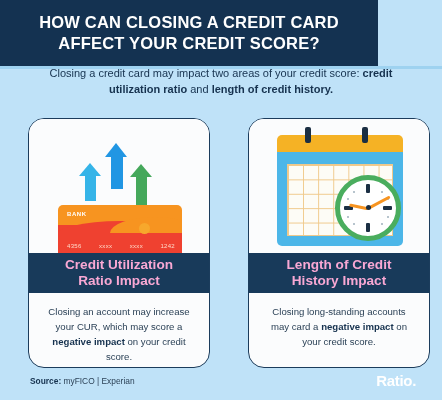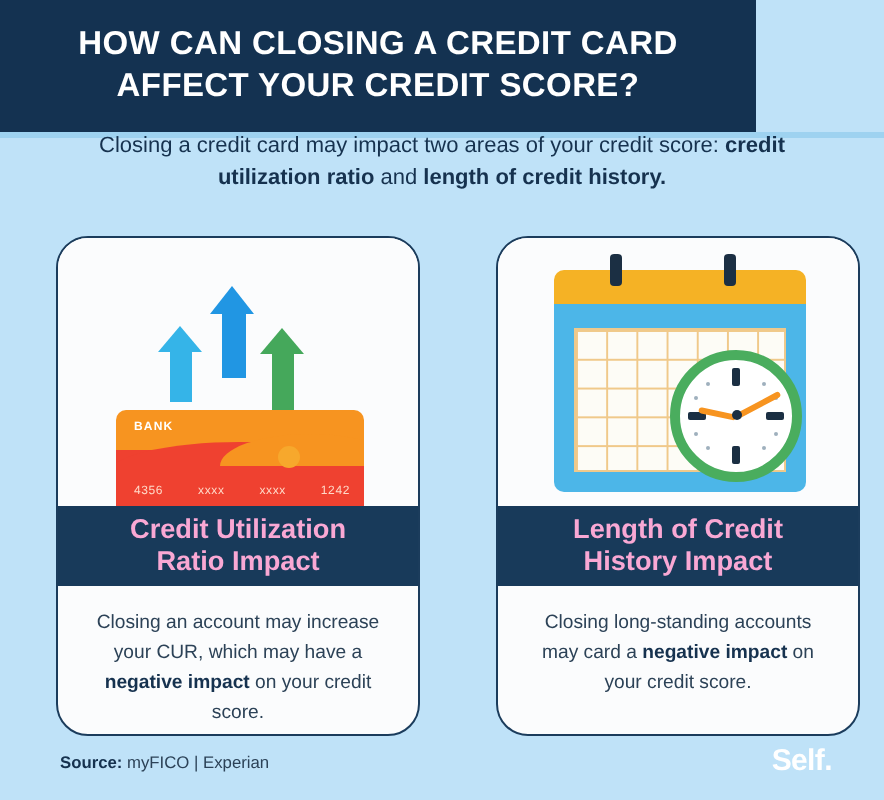--- a/index.html
+++ b/index.html
@@ -350,21 +350,21 @@
           </div>
 
         </div>
       </div>
     </div>
     <div class="card-band">
       <div class="card-band-title">Credit Utilization
 Ratio Impact</div>
     </div>
     <div class="card-body">
-      <span>Closing an account may increase your CUR, which may have a </span><b>negative impact</b><span> on your credit score.</span>
+      <span>Closing an account may increase your CUR, which may score a </span><b>negative impact</b><span> on your credit score.</span>
     </div>
   </div>
 
   <div class="card card-right">
     <div class="card-art">
       <div class="cal-wrap">
         <div class="cal-ring cal-ring-a"></div>
         <div class="cal-ring cal-ring-b"></div>
         <div class="cal-head"></div>
         <div class="cal-body"></div>
@@ -394,15 +394,15 @@
 History Impact</div>
     </div>
     <div class="card-body">
       <span>Closing long-standing accounts may card a </span><b>negative impact</b><span> on your credit score.</span>
     </div>
   </div>
 
   <div class="footer-source">
     <b>Source:</b><span> myFICO | Experian</span>
   </div>
-  <div class="footer-logo">Self.</div>
+  <div class="footer-logo">Ratio.</div>
 
 </div>
 
 </body></html>

